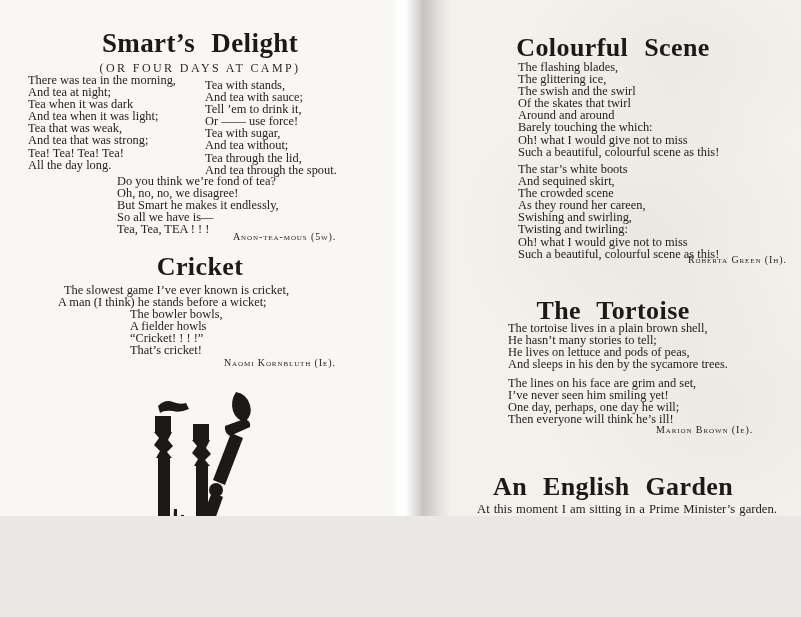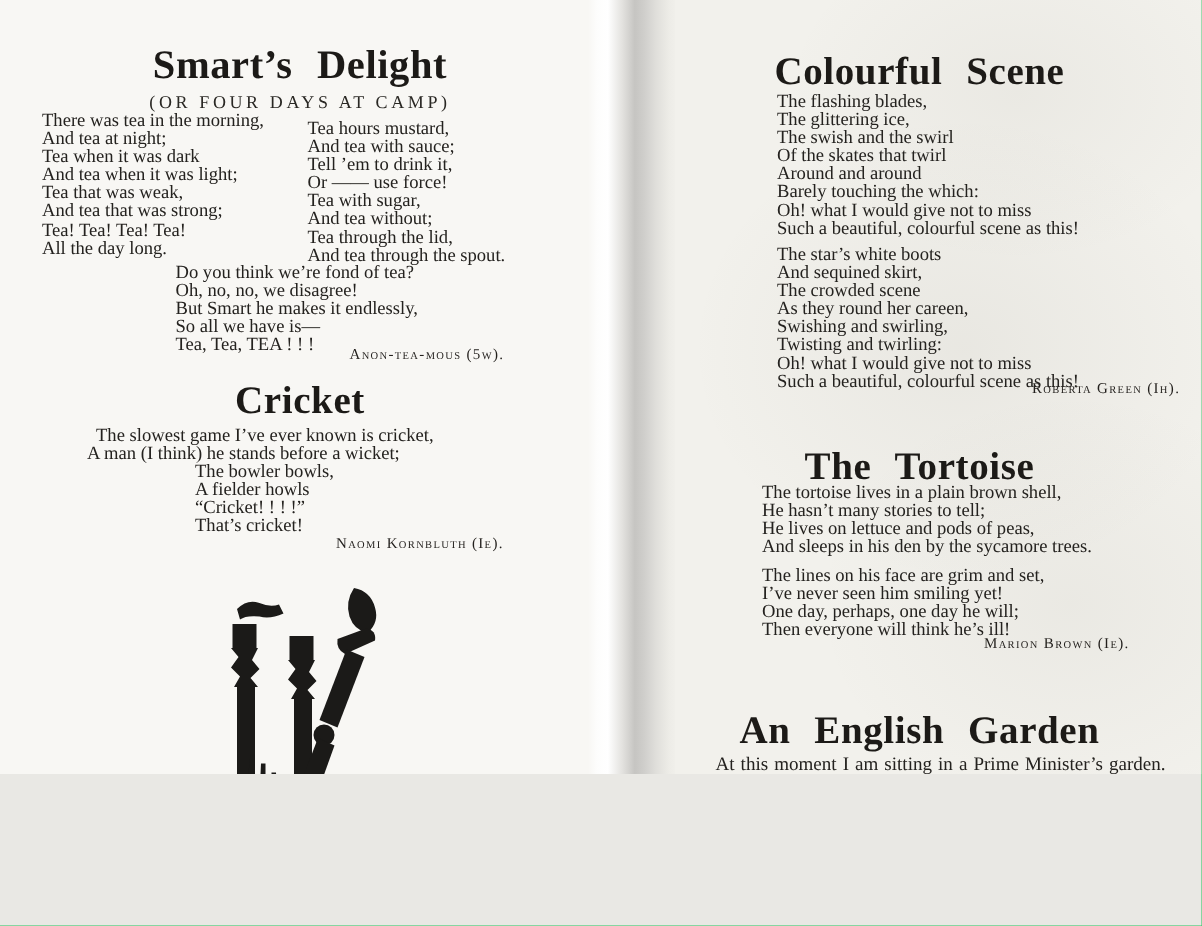--- a/index.html
+++ b/index.html
@@ -1,19 +1,19 @@
 <!DOCTYPE html>
 <html><head>
 <meta charset="utf-8">
 <style>
   html,body { margin:0; padding:0; background:#e9e8e4; }
   .spread {
     position:relative; width:801px; height:516px; overflow:hidden;
     font-family:"Liberation Serif","DejaVu Serif",serif;
-    color:#24221f; background:#22c55e;
+    color:#24221f; background:#bef264;
   }
   .page { position:absolute; top:0; bottom:0; }
   .page-left { left:0; width:394px; background:#f8f7f4; }
   .page-right {
     left:450px; right:0; background:#f2f1ec;
     background-image:
       radial-gradient(ellipse 220px 160px at 65% 12%, rgba(110,104,88,0.06), transparent 70%),
       radial-gradient(ellipse 260px 220px at 55% 45%, rgba(110,104,88,0.07), transparent 70%),
       radial-gradient(ellipse 240px 200px at 75% 78%, rgba(110,104,88,0.06), transparent 70%);
   }
@@ -67,21 +67,21 @@
       <div class="pline">And tea at night;</div>
       <div class="pline">Tea when it was dark</div>
       <div class="pline">And tea when it was light;</div>
       <div class="pline">Tea that was weak,</div>
       <div class="pline">And tea that was strong;</div>
       <div class="pline">Tea! Tea! Tea! Tea!</div>
       <div class="pline">All the day long.</div>
     </div>
 
   <div class="stanza" style="left:205px; top:79px;">
-      <div class="pline">Tea hours mustard,</div>
+      <div class="pline">Tea with stands,</div>
       <div class="pline">And tea with sauce;</div>
       <div class="pline">Tell ’em to drink it,</div>
       <div class="pline">Or —— use force!</div>
       <div class="pline">Tea with sugar,</div>
       <div class="pline">And tea without;</div>
       <div class="pline">Tea through the lid,</div>
       <div class="pline">And tea through the spout.</div>
     </div>
 
   <div class="stanza" style="left:117px; top:176px; line-height:11.4px;">

